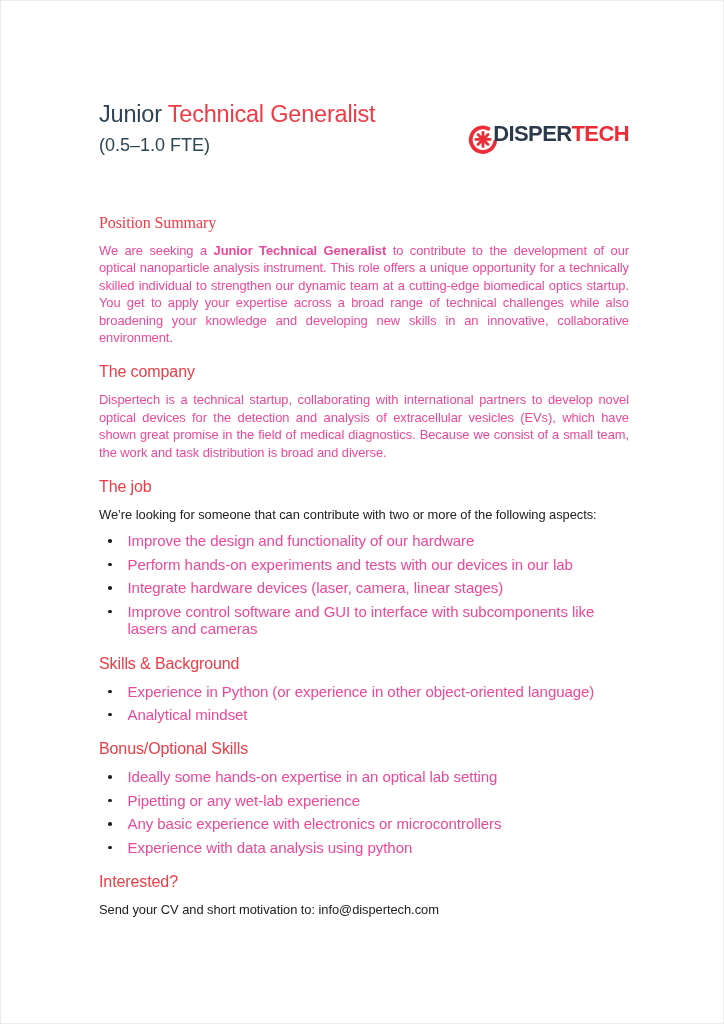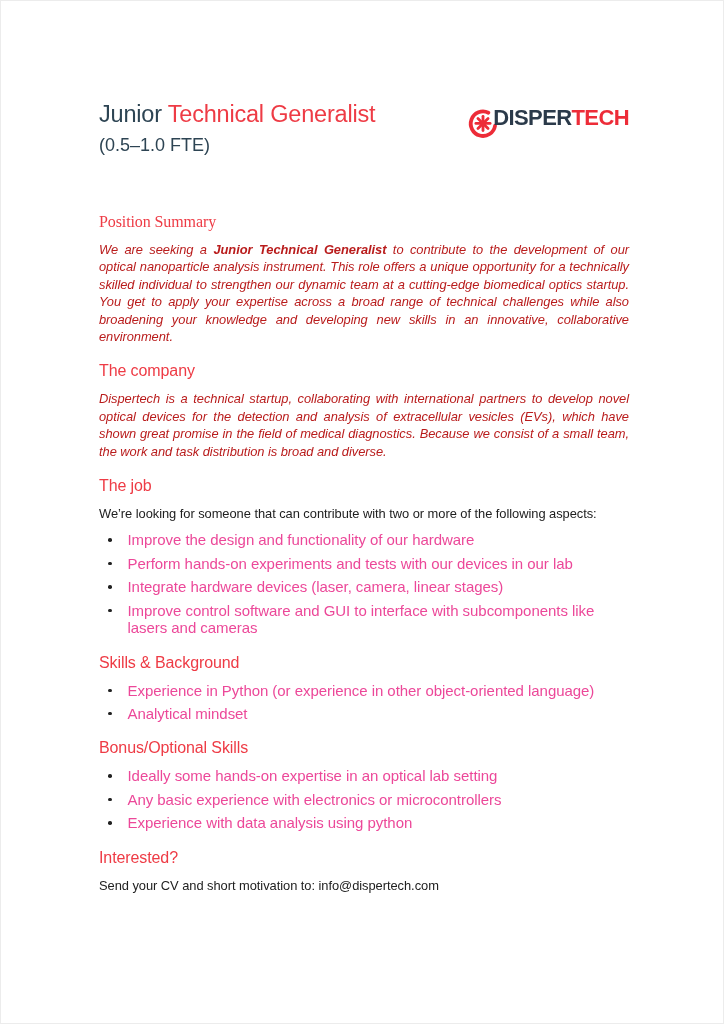--- a/index.html
+++ b/index.html
@@ -42,21 +42,21 @@
   .doc-title .hl { color: #ee3b45; }
   .subtitle {
     margin-top: 5px;
     font-size: 18px;
     line-height: 22px;
     color: #2d4453;
   }
   .logo {
     display: flex;
     align-items: flex-start;
-    margin-top: 6px;
+    margin-top: 22px;
     flex: none;
   }
   .logo svg { width: 36px; height: 36px; display: block; }
   .logo-text {
     font-size: 22px;
     font-weight: 700;
     line-height: 24px;
     letter-spacing: -0.6px;
     margin-left: -8px;
     margin-top: 1px;
@@ -72,24 +72,23 @@
     font-weight: 400;
     line-height: 19px;
     color: #ee3b45;
     letter-spacing: -0.1px;
   }
   .sections section:first-child h2 { margin-top: 0; font-family: Liberation Serif, serif; }
   p.body {
     margin: 0;
     font-size: 12.9px;
     line-height: 17.4px;
-    color: #b91c1c;
+    color: #ec4899;
     text-align: justify;
     letter-spacing: -0.05px;
-    font-style: italic;
   }
   p.intro {
     margin: 0 0 9px 0;
     font-size: 12.9px;
     line-height: 17.4px;
     color: #212121;
     letter-spacing: -0.05px;
   }
   ul.bullets {
     list-style: none;
@@ -195,20 +194,24 @@
 
       <section>
         <h2>Bonus/Optional Skills</h2>
         <ul class="bullets">
           <li>
               <span class="dot"></span>
               <span>Ideally some hands-on expertise in an optical lab setting</span>
             </li>
           <li>
               <span class="dot"></span>
+              <span>Pipetting or any wet-lab experience</span>
+            </li>
+          <li>
+              <span class="dot"></span>
               <span>Any basic experience with electronics or microcontrollers</span>
             </li>
           <li>
               <span class="dot"></span>
               <span>Experience with data analysis using python</span>
             </li>
         </ul>
       </section>
 
       <section>

